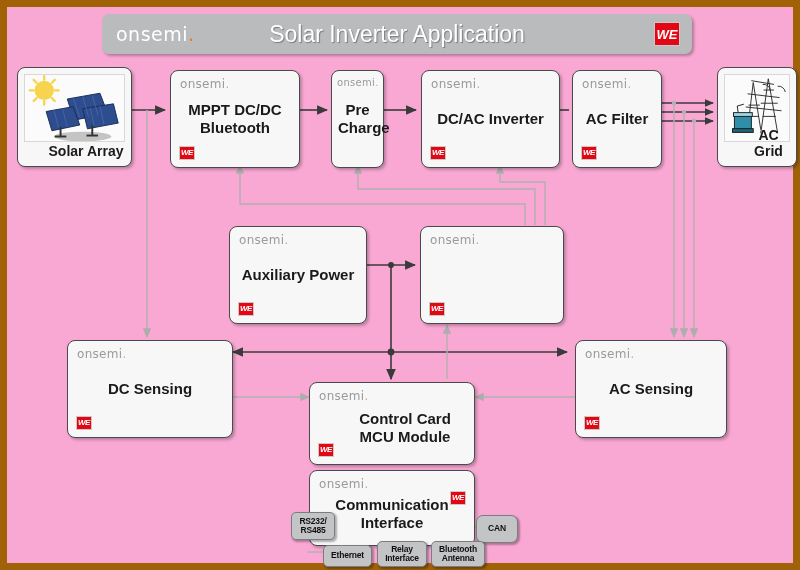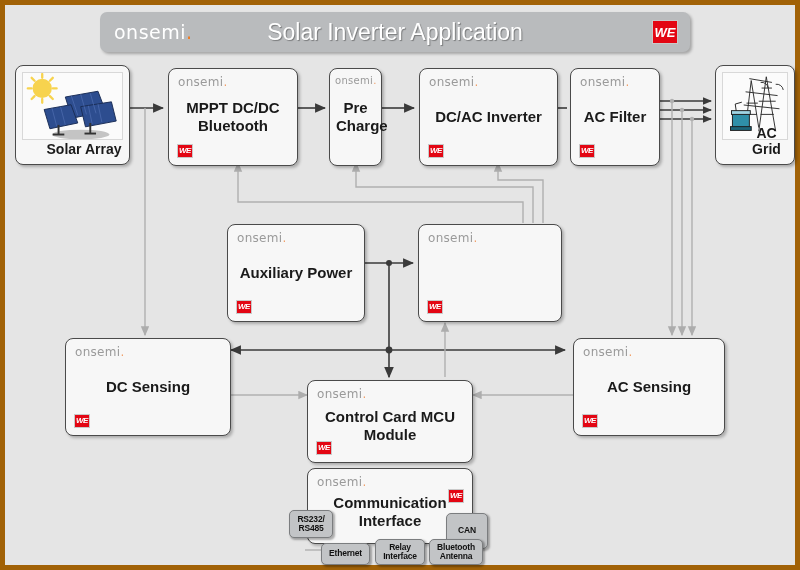--- a/index.html
+++ b/index.html
@@ -4,22 +4,22 @@
 <style>
   html,body{margin:0;padding:0;}
   body{
     width:800px;height:570px;overflow:hidden;
     background:#ffffff;
     font-family:"Liberation Sans",sans-serif;
   }
   #root{
     position:relative;width:800px;height:570px;
     box-sizing:border-box;
-    border:5px solid #a16207;
-    background:#e5e5e5;
+    border:7px solid #a16207;
+    background:#f9a8d4;
   }
   .canvas{position:absolute;inset:0;}
 
   
   #header{
     position:absolute;left:95px;top:7px;width:590px;height:40px;
     background:#b9bbbd;border-radius:7px;
     box-shadow:2px 2px 3px rgba(0,0,0,.28);
     display:flex;align-items:center;
   }
@@ -286,30 +286,30 @@
     </div>
 
     <div class="block" style="left:568px;top:333px;width:152px;height:98px;">
       <div class="onsemi"><span>onsemi</span><span class="dot">.</span></div>
       <div class="title">AC Sensing</div>
       <div class="we small">WE</div>
     </div>
 
     <div class="block" style="left:302px;top:375px;width:166px;height:83px;">
       <div class="onsemi"><span>onsemi</span><span class="dot">.</span></div>
-      <div class="title" style="top:56%;">Control Card MCU Module</div>
+      <div class="title" style="top:56%;padding-left:32px;">Control Card MCU Module</div>
       <div class="we small">WE</div>
     </div>
 
     <div class="block badge-tr" style="left:302px;top:463px;width:166px;height:76px;">
       <div class="onsemi"><span>onsemi</span><span class="dot">.</span></div>
       <div class="title" style="top:58%;">Communication Interface</div>
       <div class="we small">WE</div>
     </div>
 
     <div class="tag" style="left:284px;top:505px;width:44px;height:28px;">RS232/ RS485</div>
-    <div class="tag" style="left:441px;top:508px;width:42px;height:36px;">CAN</div>
+    <div class="tag" style="left:469px;top:508px;width:42px;height:28px;border-radius:7px;">CAN</div>
     <div class="tag" style="left:316px;top:538px;width:49px;height:22px;">Ethernet</div>
     <div class="tag" style="left:370px;top:534px;width:50px;height:26px;">Relay Interface</div>
     <div class="tag" style="left:424px;top:534px;width:54px;height:26px;">Bluetooth Antenna</div>
 
   </div>
 </div>
 
 </body></html>

